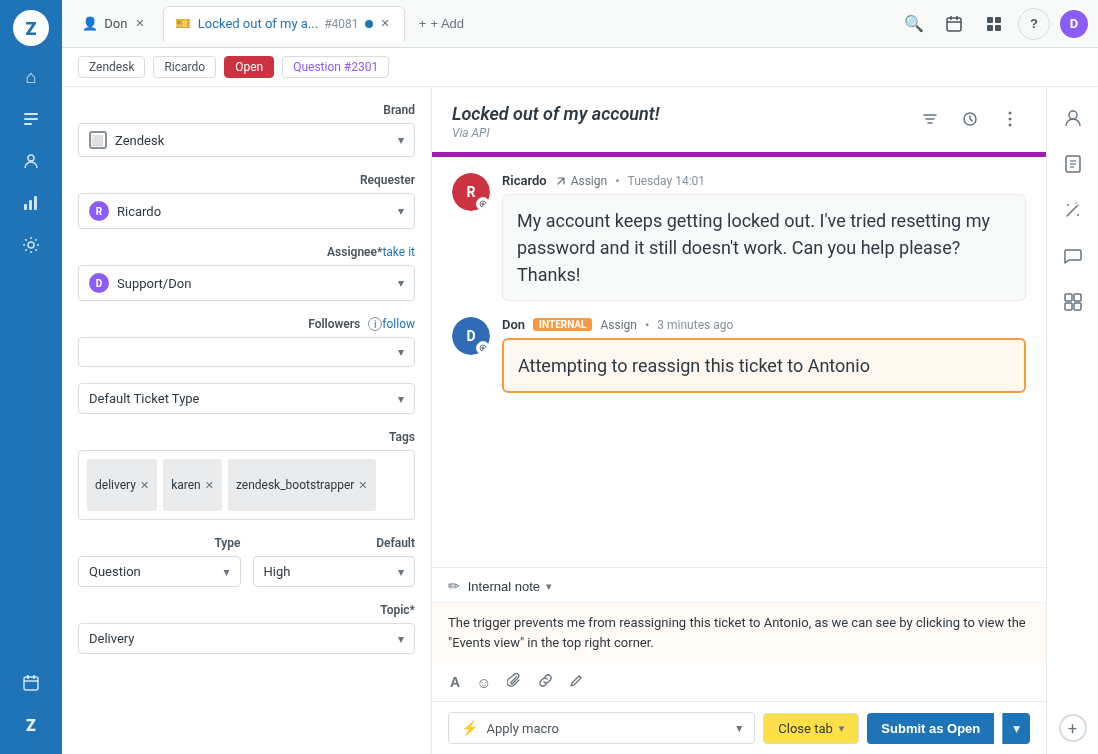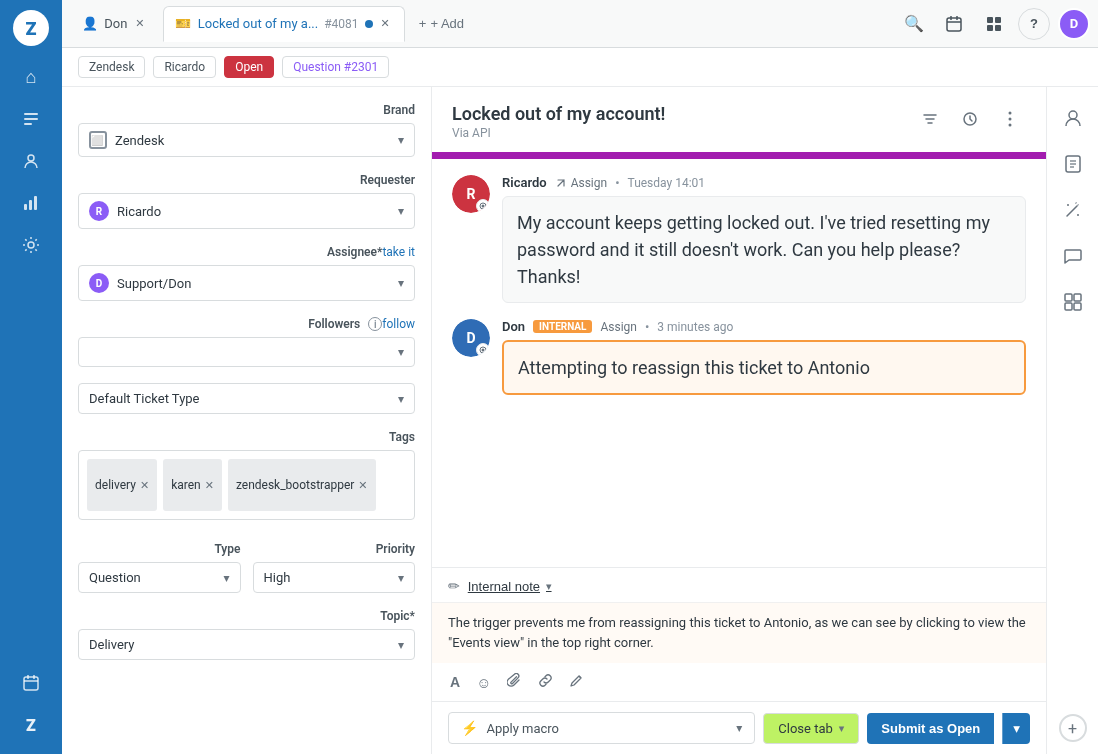--- a/index.html
+++ b/index.html
@@ -254,39 +254,39 @@
       border-radius: 3px;
       padding: 2px 8px;
       font-size: 12px;
       color: #2f3941;
     }
     .tag-chip .remove { cursor: pointer; color: #68737d; font-size: 11px; }
 
     .type-priority-row {
       display: flex;
       gap: 12px;
-      margin-top: 6px;
     }
     .type-priority-row .field-group { flex: 1; }
 
     
     .ticket-area {
       flex: 1;
       display: flex;
       flex-direction: column;
       overflow: hidden;
       background: #fff;
     }
 
     .ticket-header {
       padding: 16px 20px 12px;
-      border-bottom: 7px solid #a21caf;
+      border-bottom: 5px solid #a21caf;
       display: flex;
       align-items: flex-start;
       justify-content: space-between;
+      font-style: italic;
     }
     .ticket-title { font-size: 18px; font-weight: 600; color: #2f3941; }
     .ticket-via { font-size: 12px; color: #87929d; margin-top: 2px; }
     .ticket-header-actions { display: flex; gap: 8px; align-items: center; }
     .ticket-header-actions .icon-btn {
       width: 32px; height: 32px;
       display: flex; align-items: center; justify-content: center;
       border-radius: 50%;
       cursor: pointer;
       color: #68737d;
@@ -393,21 +393,20 @@
     .compose-type-btn {
       display: flex;
       align-items: center;
       gap: 6px;
       font-size: 13px;
       color: #2f3941;
       font-weight: 500;
       border: none;
       background: none;
       cursor: pointer;
-      text-decoration: underline;
     }
     .compose-type-btn .chevron { font-size: 11px; color: #68737d; }
     .compose-body {
       padding: 10px 16px;
       min-height: 60px;
       font-size: 13px;
       color: #2f3941;
       line-height: 1.5;
     }
     .compose-toolbar {
@@ -453,21 +452,21 @@
     .close-tab-btn {
       border: 1px solid #d8dcde;
       border-radius: 4px;
       padding: 7px 14px;
       display: flex;
       align-items: center;
       gap: 6px;
       cursor: pointer;
       font-size: 13px;
       color: #2f3941;
-      background: #bef264;
+      background: #fde047;
     }
     .close-tab-btn .chevron { font-size: 11px; color: #68737d; }
     .submit-btn {
       background: #1f73b7;
       color: #fff;
       border: none;
       border-radius: 4px 0 0 4px;
       padding: 8px 14px;
       font-size: 13px;
       font-weight: 600;
@@ -700,21 +699,21 @@
           <div class="field-label">
             <span>Type</span>
           </div>
           <div class="select-box">
             <span>Question</span>
             <span class="chevron-down">▾</span>
           </div>
         </div>
         <div class="field-group">
           <div class="field-label">
-            <span>Priority</span>
+            <span>Default</span>
           </div>
           <div class="select-box">
             <span>High</span>
             <span class="chevron-down">▾</span>
           </div>
         </div>
       </div>
 
       <div class="field-group">
         <div class="field-label">

